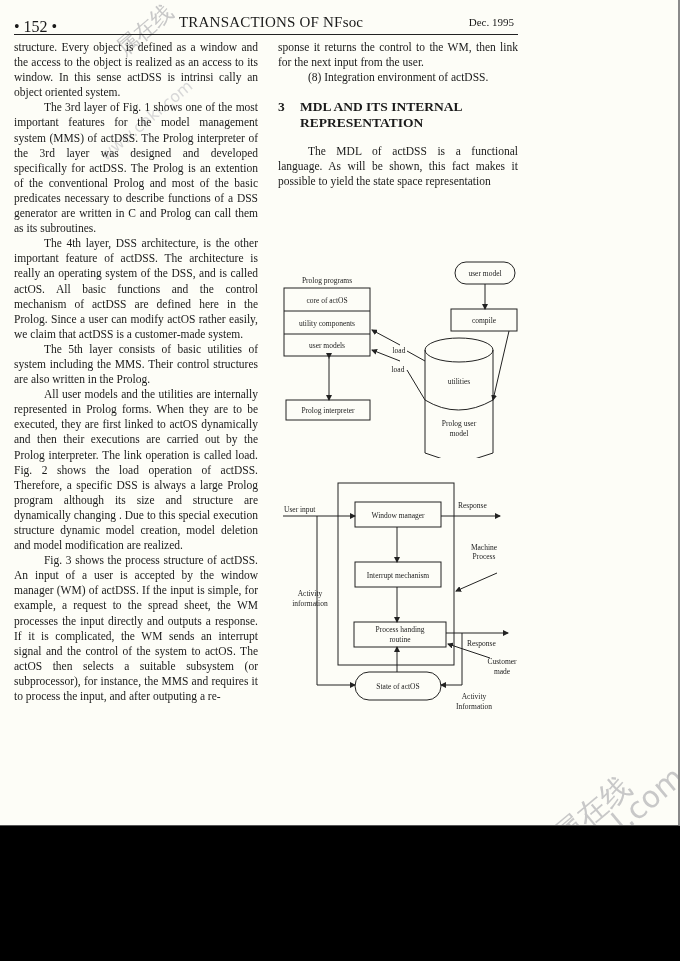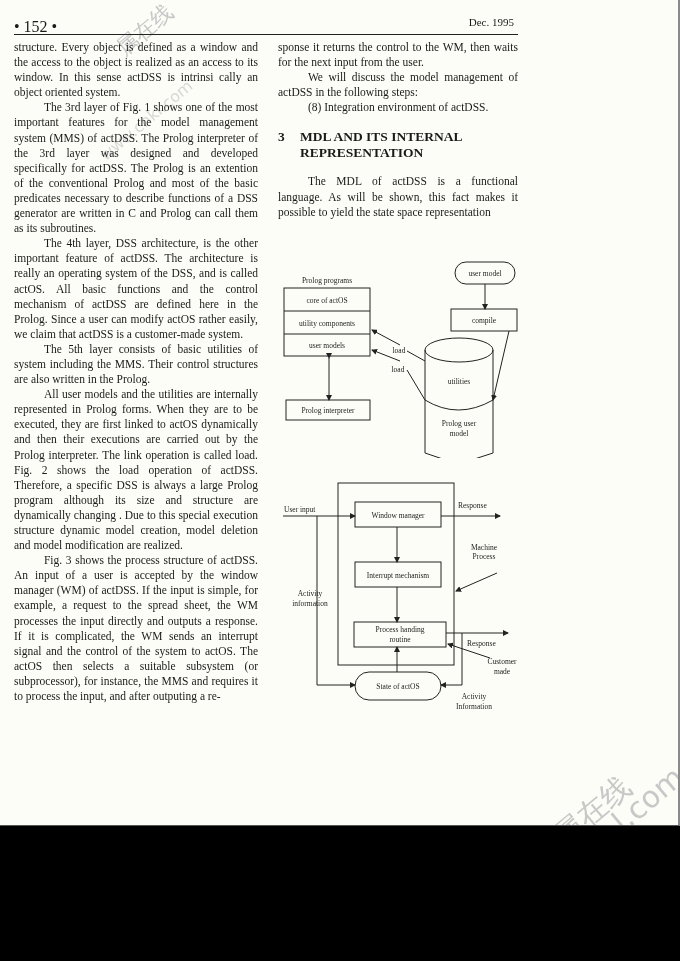--- a/index.html
+++ b/index.html
@@ -28,35 +28,35 @@
 
 <div class="page">
 
   <div class="wm" style="left:110px;top:40px;font-size:22px;">属在线</div>
   <div class="wm" style="left:96px;top:150px;font-size:16px;color:#d8d8d8;">www.cnki.com</div>
   <div class="wm" style="left:545px;top:825px;font-size:30px;">属在线</div>
   <div class="wm" style="left:605px;top:812px;font-size:30px;">l.com</div>
 
   <div class="hdr">
     <span class="pg">• 152 •</span>
+    <span class="jt">TRANSACTIONS OF NFsoc</span>
     <span class="dt">Dec. 1995</span>
   </div>
 
   <div class="col lcol">
     <p>structure. Every object is defined as a window and the access to the object is realized as an access to its window. In this sense actDSS is intrinsi cally an object oriented system.</p>
     <p class="ind">The 3rd layer of Fig. 1 shows one of the most important features for the model management system (MMS) of actDSS. The Prolog interpreter of the 3rd layer was designed and developed specifically for actDSS. The Prolog is an extention of the conventional Prolog and most of the basic predicates necessary to describe functions of a DSS generator are written in C and Prolog can call them as its subroutines.</p>
     <p class="ind">The 4th layer, DSS architecture, is the other important feature of actDSS. The architecture is really an operating system of the DSS, and is called actOS. All basic functions and the control mechanism of actDSS are defined here in the Prolog. Since a user can modify actOS rather easily, we claim that actDSS is a customer-made system.</p>
     <p class="ind">The 5th layer consists of basic utilities of system including the MMS. Their control structures are also written in the Prolog.</p>
     <p class="ind">All user models and the utilities are internally represented in Prolog forms. When they are to be executed, they are first linked to actOS dynamically and then their executions are carried out by the Prolog interpreter. The link operation is called load. Fig. 2 shows the load operation of actDSS. Therefore, a specific DSS is always a large Prolog program although its size and structure are dynamically changing . Due to this special execution structure dynamic model creation, model deletion and model modification are realized.</p>
     <p class="ind">Fig. 3 shows the process structure of actDSS. An input of a user is accepted by the window manager (WM) of actDSS. If the input is simple, for example, a request to the spread sheet, the WM processes the input directly and outputs a response. If it is complicated, the WM sends an interrupt signal and the control of the system to actOS. The actOS then selects a suitable subsystem (or subprocessor), for instance, the MMS and requires it to process the input, and after outputing a re-</p>
   </div>
 
   <div class="col rcol">
-    <p>sponse it returns the control to the WM, then waits for the next input from the user.</p>
-    <p class="ind">We will discuss the model management of actDSS in the following steps:</p>
+    <p>sponse it returns the control to the WM, then link for the next input from the user.</p>
     <p class="ind">(8) Integration environment of actDSS.</p>
     <div class="sec">
       <span class="num">3</span>
       <span>MDL AND ITS INTERNAL REPRESENTATION</span>
     </div>
     <p class="ind">The MDL of actDSS is a functional language. As will be shown, this fact makes it possible to yield the state space representation</p>
   </div>
 
   <svg style="position:absolute;left:275px;top:258px;" width="250" height="200" viewBox="0 0 250 200">
     <defs>

